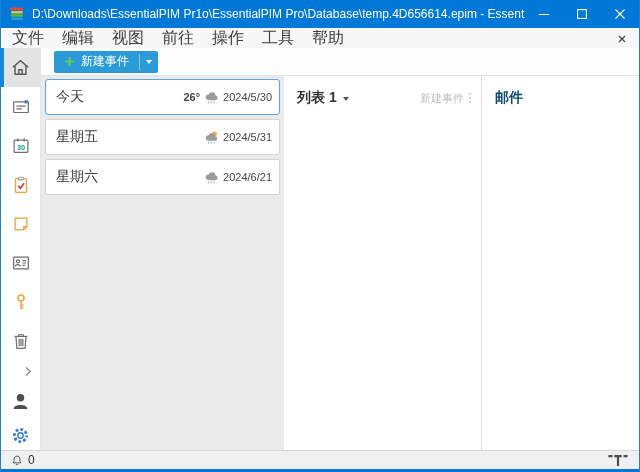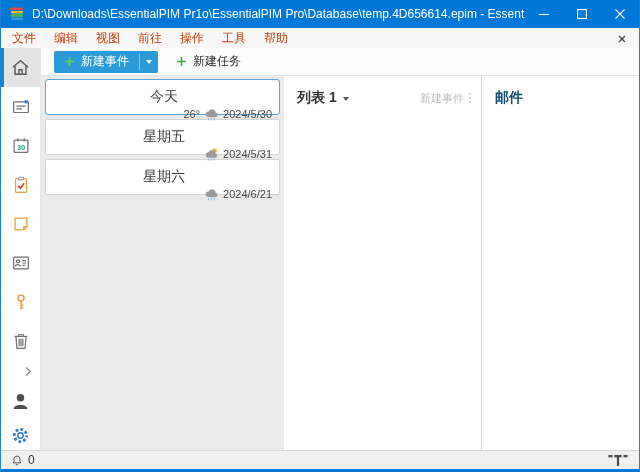--- a/index.html
+++ b/index.html
@@ -9,21 +9,21 @@
 
   
   .titlebar { height:28px; background:#0078d7; display:flex; align-items:center; padding-left:8px; flex:0 0 auto; }
   .app-icon { width:16px; height:16px; flex:0 0 auto; }
   .title-text { color:#fff; font-size:12px; margin-left:7px; white-space:nowrap; overflow:hidden; flex:1 1 auto; }
   .win-btn { width:38px; height:28px; display:flex; align-items:center; justify-content:center; flex:0 0 auto; }
   .win-btn svg { display:block; }
 
   
   .menubar { height:20px; background:#f7f7f7; display:flex; align-items:center; padding-left:2px; position:relative; flex:0 0 auto; }
-  .menu-item { font-size:12px; color:#c2410c; padding:4px 9px; line-height:20px; cursor:default; }
+  .menu-item { font-size:16px; color:#404040; padding:4px 9px; line-height:20px; cursor:default; }
   .menubar-close { position:absolute; right:12px; top:5px; width:11px; height:11px; display:flex; align-items:center; justify-content:center; }
 
   
   .body-row { display:flex; height:402px; flex:0 0 auto; }
 
   .sidebar { width:40px; background:#fff; border-right:1px solid #e6e6e6; display:flex; flex-direction:column; flex:0 0 auto; }
   .side-item { height:39px; display:flex; align-items:center; justify-content:center; position:relative;text-decoration:underline; }
   .side-item.selected { background:#e3e3e3; }
   .side-item.selected .sel-bar { position:absolute; left:0; top:0; width:3px; height:100%; background:#1488d8; }
   .side-item.small { height:22px; justify-content:flex-end; padding-right:8px; }
@@ -37,25 +37,25 @@
   .btn-new-event .main-part span { font-size:12px; }
   .btn-new-event .sep { width:1px; background:rgba(255,255,255,.45); margin:3px 0; }
   .btn-new-event .caret-part { width:18px; display:flex; align-items:center; justify-content:center; }
   .caret-down { width:0; height:0; border-left:3.5px solid transparent; border-right:3.5px solid transparent; border-top:4px solid #fff; }
   .btn-new-task { height:22px; display:flex; align-items:center; gap:6px; padding:0 9px; margin-left:9px; background:transparent; border:none; }
   .btn-new-task span { font-size:12px; color:#2b2b2b; }
 
   .panels { display:flex; height:374px; flex:0 0 auto; }
 
   .day-panel { width:243px; background:#eaeaea; padding:3px; flex:0 0 auto; }
-  .day-card { height:36px; background:#fff; border:1px solid #d4d4d4; border-radius:2px; margin:0 1px 4px 1px; display:flex; align-items:center; padding:8px 7px 0 10px;flex-direction:column; }
+  .day-card { height:36px; background:#fff; border:1px solid #d4d4d4; border-radius:2px; margin:0 1px 4px 1px; display:flex; align-items:center; padding:0 7px 0 10px; }
   .day-card.selected { border:1px solid #5ea6dc; border-radius:3px; }
   .day-name { font-size:14px; color:#3a3a3a; }
   .day-right { margin-left:auto; display:flex; align-items:center; gap:3px; }
-  .day-temp { font-size:11px; color:#454545; }
+  .day-temp { font-size:11px; color:#454545;font-weight:bold; }
   .day-date { font-size:11px; color:#454545; }
 
   .list-panel { flex:1 1 auto; background:#fff; border-right:1px solid #dcdcdc; padding:13px 8px 3px 13px; min-width:0; }
   .list-header { display:flex; align-items:center; }
   .list-title { font-size:14px; font-weight:700; color:#333; }
   .list-caret { width:0; height:0; border-left:3.5px solid transparent; border-right:3.5px solid transparent; border-top:4px solid #555; margin-left:6px; margin-top:2px; }
   .sort-label { margin-left:auto; font-size:11px; color:#bdbdbd; }
   .dots-icon { display:flex; flex-direction:column; gap:2px; margin-left:5px; margin-right:2px; }
   .dots-icon i { width:2px; height:2px; background:#c4c4c4; border-radius:50%; display:block; }
 
@@ -200,26 +200,20 @@
             <svg width="11" height="11" viewBox="0 0 12 12">
               <path d="M6 1 V11 M1 6 H11" stroke="#67d13e" stroke-width="1.9"></path>
             </svg>
             <span>新建事件</span>
           </div>
           <div class="sep"></div>
           <div class="caret-part">
             <i class="caret-down"></i>
           </div>
         </div>
-        <button class="btn-new-task">
-          <svg width="11" height="11" viewBox="0 0 12 12">
-            <path d="M6 1 V11 M1 6 H11" stroke="#3fae49" stroke-width="1.9"></path>
-          </svg>
-          <span>新建任务</span>
-        </button>
       </div>
 
       <div class="panels">
 
         <div class="day-panel">
 
           <div class="day-card selected">
             <span class="day-name">今天</span>
             <span class="day-right">
               <span class="day-temp">26°</span>

